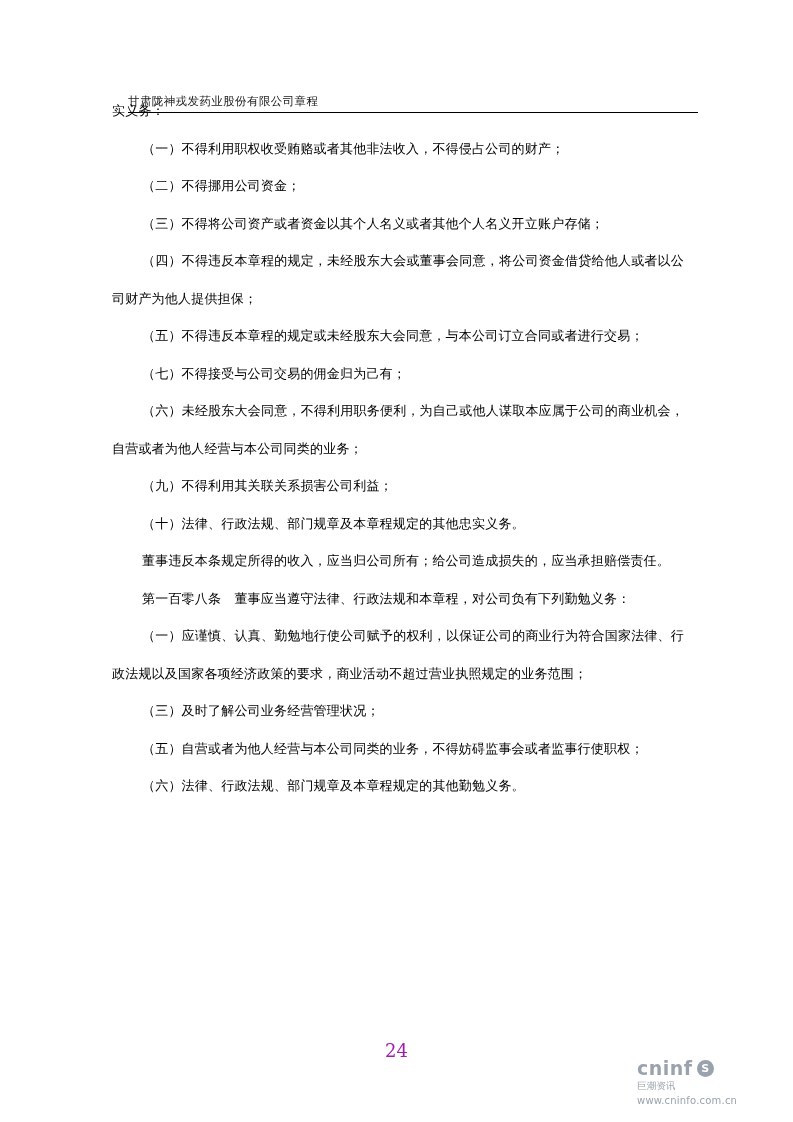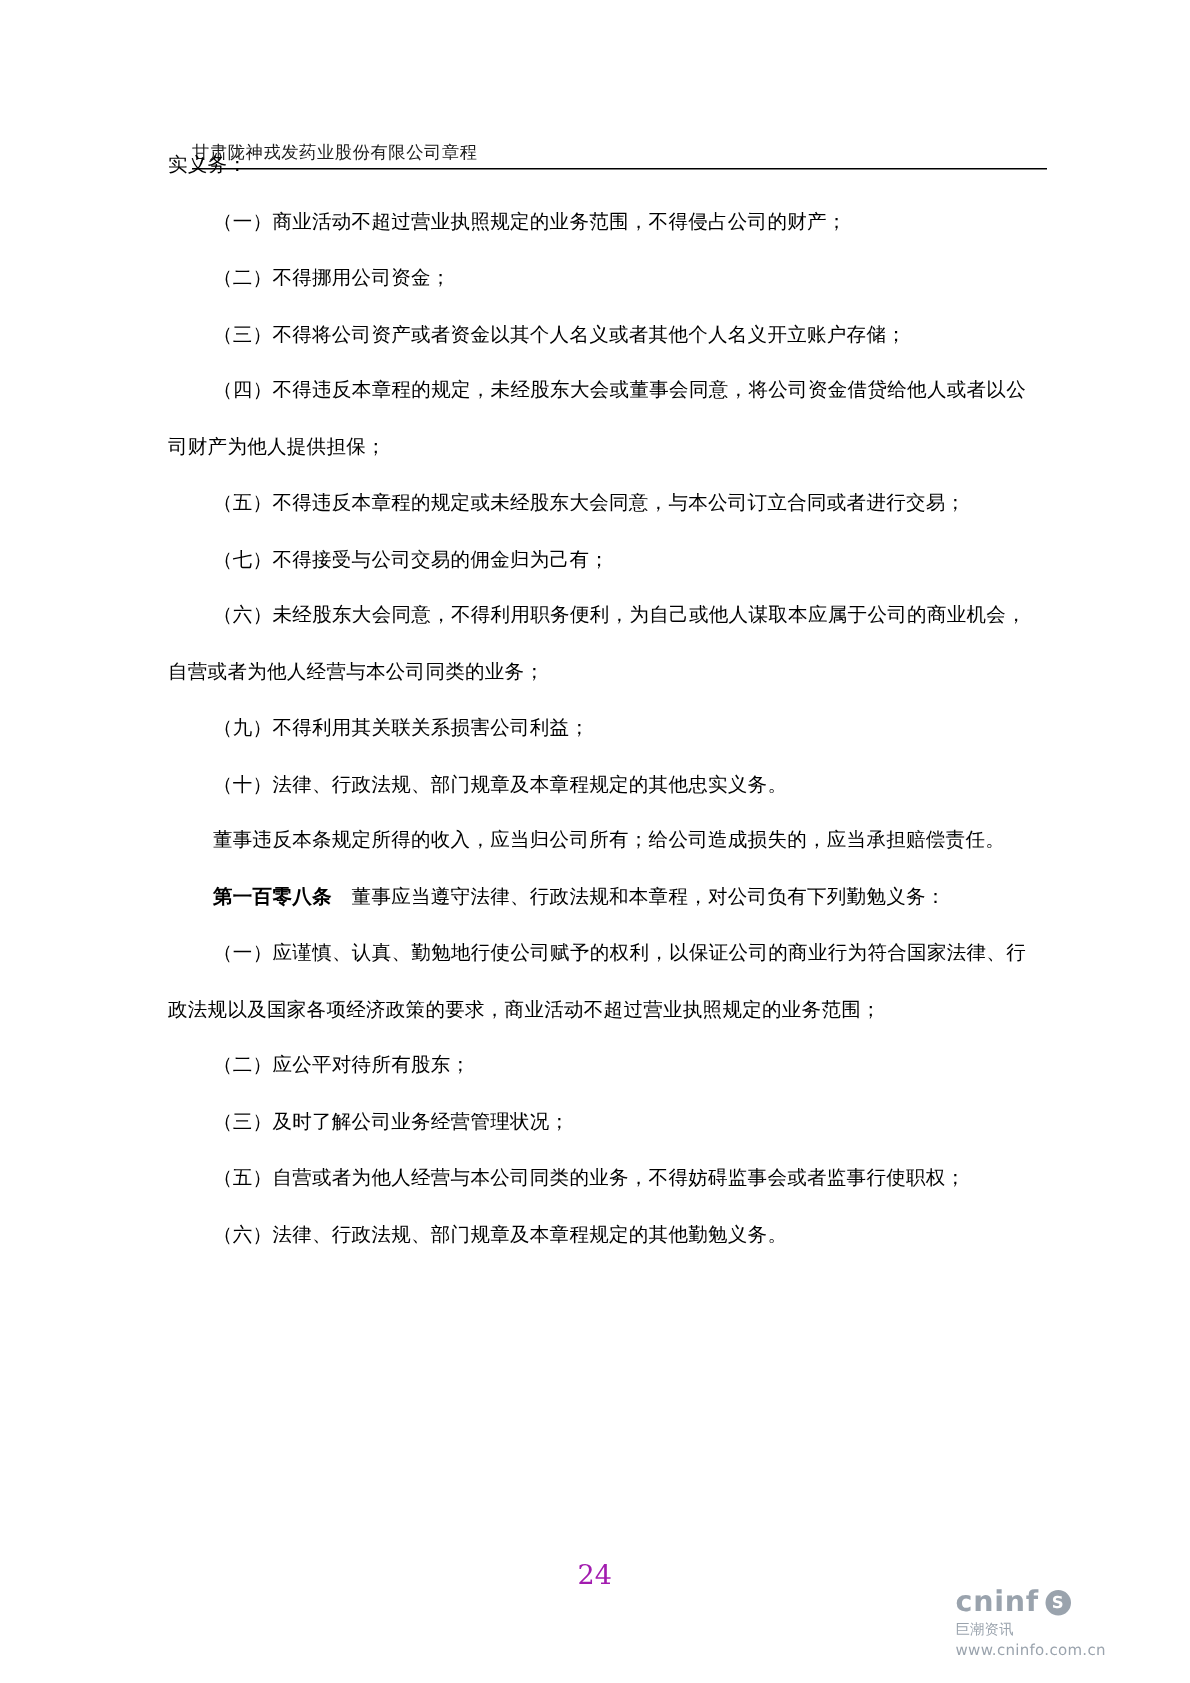--- a/index.html
+++ b/index.html
@@ -51,21 +51,21 @@
     text-align: justify;
     text-justify: inter-ideograph;
     letter-spacing: 0.2px;
     margin: 0;
     color: #000;
   }
   .indent {
     text-indent: 30px;
   }
   .article-title {
-    font-weight: bold;
+    font-weight: normal;
   }
   .footer-page {
     position: absolute;
     left: 0;
     right: 0;
     top: 1040px;
     text-align: center;
     font-size: 18px;
     color: #a21caf;
   }
@@ -122,35 +122,34 @@
 <div class="page">
 
   <div class="header">
     <div class="header-text">甘肃陇神戎发药业股份有限公司章程</div>
     <div class="header-rule"></div>
   </div>
 
   <div class="content">
 
     <p class="para">实义务：</p>
-    <p class="para indent">（一）商业活动不超过营业执照规定的业务范围，不得侵占公司的财产；</p>
+    <p class="para indent">（一）不得利用职权收受贿赂或者其他非法收入，不得侵占公司的财产；</p>
     <p class="para indent">（二）不得挪用公司资金；</p>
     <p class="para indent">（三）不得将公司资产或者资金以其个人名义或者其他个人名义开立账户存储；</p>
     <p class="para indent">（四）不得违反本章程的规定，未经股东大会或董事会同意，将公司资金借贷给他人或者以公司财产为他人提供担保；</p>
     <p class="para indent">（五）不得违反本章程的规定或未经股东大会同意，与本公司订立合同或者进行交易；</p>
     <p class="para indent">（七）不得接受与公司交易的佣金归为己有；</p>
     <p class="para indent">（六）未经股东大会同意，不得利用职务便利，为自己或他人谋取本应属于公司的商业机会，自营或者为他人经营与本公司同类的业务；</p>
     <p class="para indent">（九）不得利用其关联关系损害公司利益；</p>
     <p class="para indent">（十）法律、行政法规、部门规章及本章程规定的其他忠实义务。</p>
     <p class="para indent">董事违反本条规定所得的收入，应当归公司所有；给公司造成损失的，应当承担赔偿责任。</p>
 
     <p class="para indent"><span class="article-title">第一百零八条</span><span>　</span><span>董事应当遵守法律、行政法规和本章程，对公司负有下列勤勉义务：</span></p>
 
     <p class="para indent">（一）应谨慎、认真、勤勉地行使公司赋予的权利，以保证公司的商业行为符合国家法律、行政法规以及国家各项经济政策的要求，商业活动不超过营业执照规定的业务范围；</p>
-    <p class="para indent">（二）应公平对待所有股东；</p>
     <p class="para indent">（三）及时了解公司业务经营管理状况；</p>
     <p class="para indent">（五）自营或者为他人经营与本公司同类的业务，不得妨碍监事会或者监事行使职权；</p>
     <p class="para indent">（六）法律、行政法规、部门规章及本章程规定的其他勤勉义务。</p>
 
   </div>
 
   <div class="footer-page">24</div>
 
   <div class="watermark">
     <div class="wm-row">

